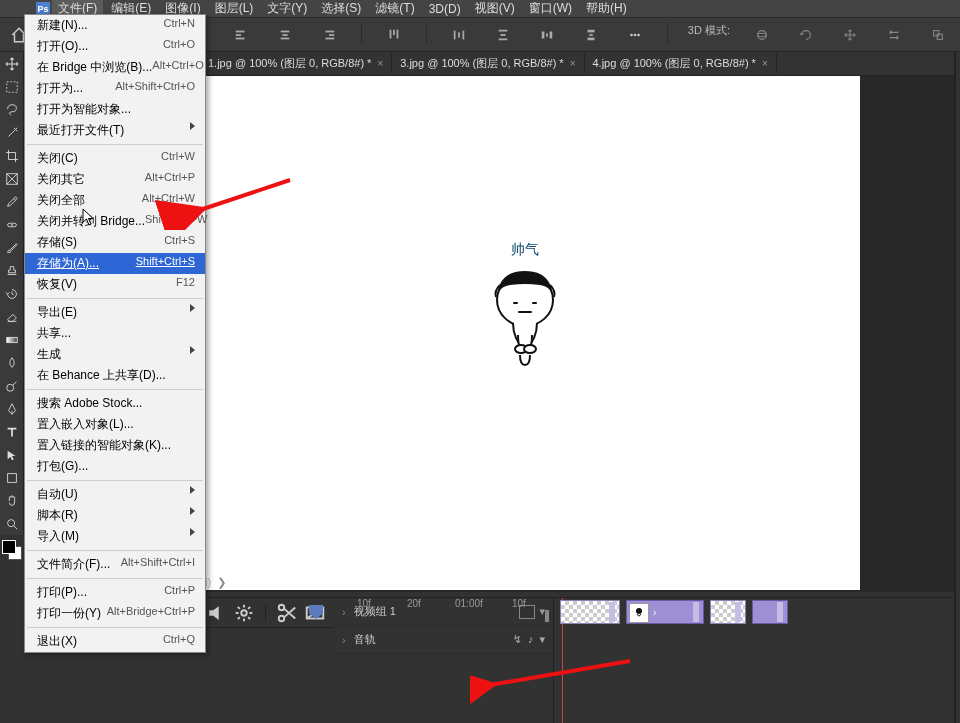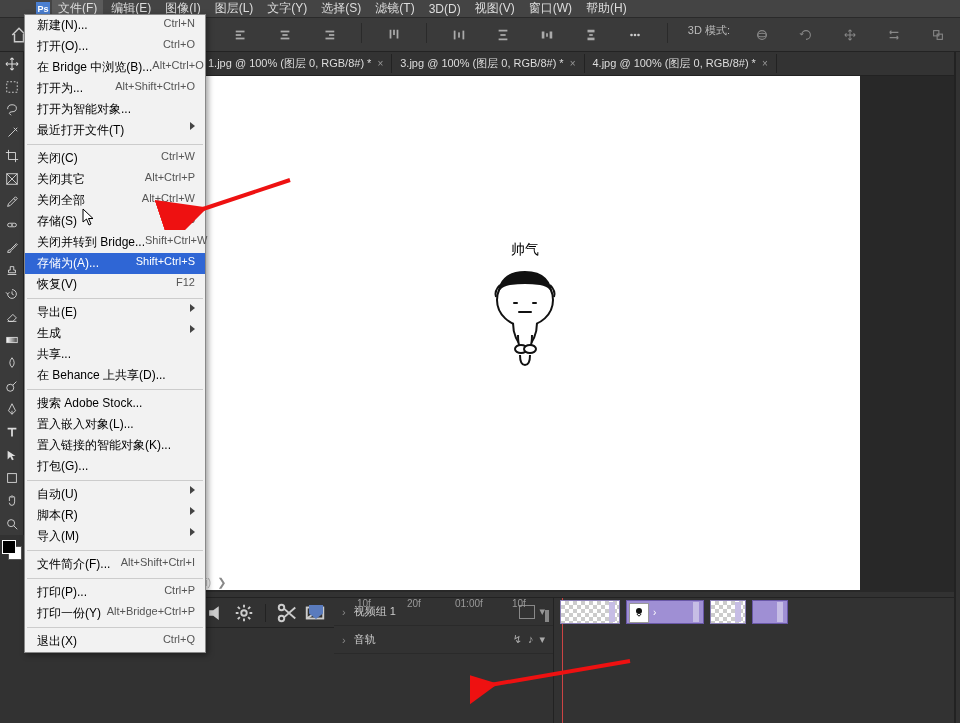--- a/index.html
+++ b/index.html
@@ -113,21 +113,21 @@
   width: 670px; height: 521px;
   background: #fff;
   display:flex; align-items:center; justify-content:center;
 }
 .canvas .char {
   position:relative;
   width: 90px; height: 130px;
 }
 .canvas .label {
   position:absolute; top:-24px; left:50%; transform:translateX(-50%);
-  font-size:14px; color:#000000;
+  font-size:14px; color:#0c4a6e;
 }
 .canvas svg { width:90px; height:110px; }
 .statuslike {
   position:absolute;
   left:30px; bottom:0;
   height:20px;
   display:flex; align-items:center;
   font-size:11px; color:#bbb;
   gap:6px;
 }
@@ -219,20 +219,21 @@
 }
 .dropdown-menu .item {
   display:flex; justify-content:space-between;
   padding:2px 10px 2px 12px;
   font-size:12px;
   white-space:nowrap;
 }
 .dropdown-menu .item.sel {
   background:#2f66d5;
   color:#fff;
+  text-decoration:underline;
 }
 .dropdown-menu .item .sc { font-size:11px; color:#555; }
 .dropdown-menu .item.sel .sc { color:#fff; }
 .dropdown-menu .div {
   height:1px; background:#ccc; margin:3px 2px;
 }
 .dropdown-menu .item .sub {
   width:0; height:0;
   border-top:4px solid transparent;
   border-bottom:4px solid transparent;
@@ -689,46 +690,46 @@
     </div>
     <div class="item">
       <span>关闭其它</span>
       <span class="sc">Alt+Ctrl+P</span>
     </div>
     <div class="item">
       <span>关闭全部</span>
       <span class="sc">Alt+Ctrl+W</span>
     </div>
     <div class="item">
+      <span>关闭并转到 Bridge...</span>
+      <span class="sc">Shift+Ctrl+W</span>
+    </div>
+    <div class="item">
       <span>存储(S)</span>
       <span class="sc">Ctrl+S</span>
-    </div>
-    <div class="item">
-      <span>关闭并转到 Bridge...</span>
-      <span class="sc">Shift+Ctrl+W</span>
     </div>
     <div class="item sel">
       <span>存储为(A)...</span>
       <span class="sc">Shift+Ctrl+S</span>
     </div>
     <div class="item">
       <span>恢复(V)</span>
       <span class="sc">F12</span>
     </div>
     <div class="div"></div>
     <div class="item">
       <span>导出(E)</span>
       <span class="sub"></span>
     </div>
     <div class="item">
+      <span>共享...</span>
+    </div>
+    <div class="item">
       <span>生成</span>
       <span class="sub"></span>
-    </div>
-    <div class="item">
-      <span>共享...</span>
     </div>
     <div class="item">
       <span>在 Behance 上共享(D)...</span>
     </div>
     <div class="div"></div>
     <div class="item">
       <span>搜索 Adobe Stock...</span>
     </div>
     <div class="item">
       <span>置入嵌入对象(L)...</span>

